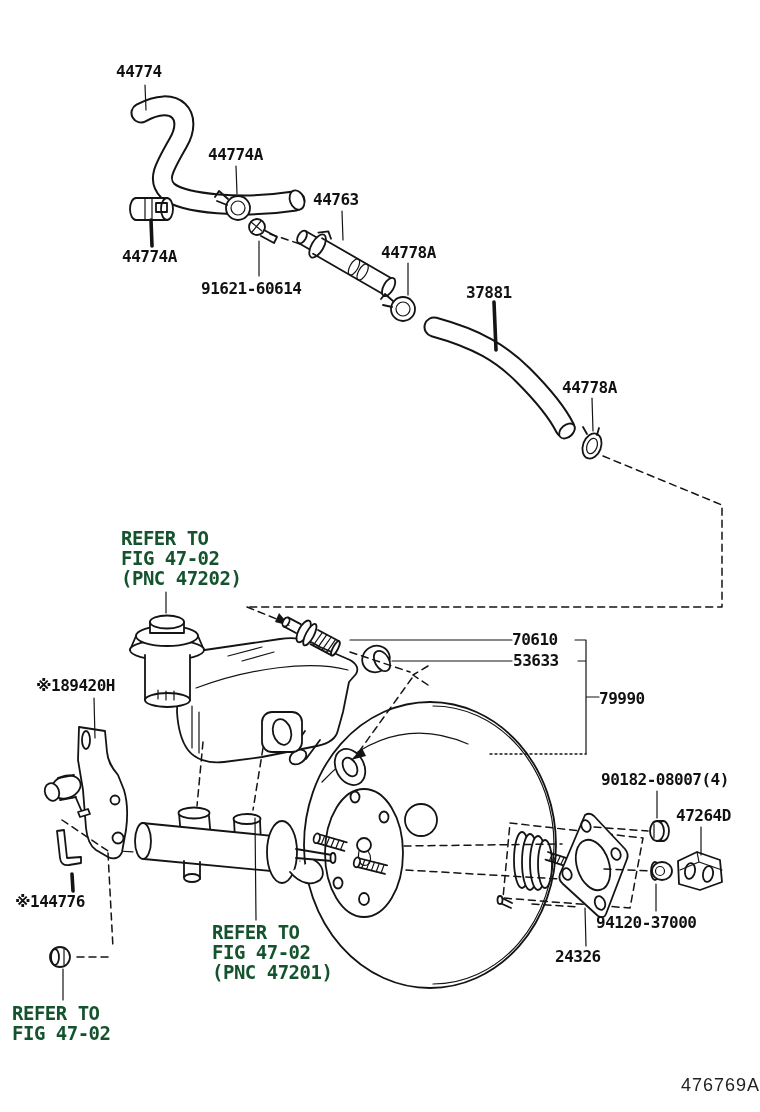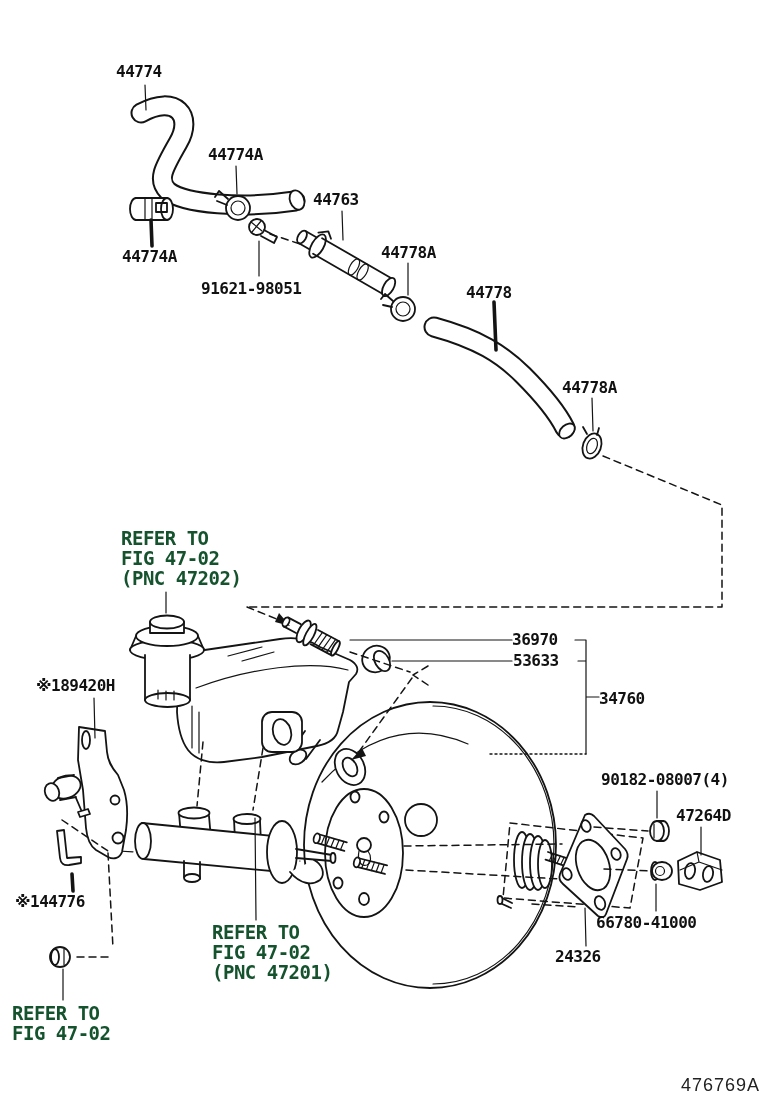--- a/index.html
+++ b/index.html
@@ -287,37 +287,37 @@
     <path class="thk" d="M151,220 L152,246"></path>
     <path class="thk" d="M494,302 L496,350"></path>
     <path class="thk" d="M72,874 L73,891"></path>
   </g>
 </svg>
 
 <div class="pn" style="left:116px;top:62px">44774</div>
 <div class="pn" style="left:208px;top:145px">44774A</div>
 <div class="pn" style="left:313px;top:190px">44763</div>
 <div class="pn" style="left:122px;top:247px">44774A</div>
-<div class="pn" style="left:201px;top:279px">91621-98051</div>
+<div class="pn" style="left:201px;top:279px">91621-60614</div>
 <div class="pn" style="left:381px;top:243px">44778A</div>
-<div class="pn" style="left:466px;top:283px">44778</div>
+<div class="pn" style="left:466px;top:283px">37881</div>
 <div class="pn" style="left:562px;top:378px">44778A</div>
 <div class="note" style="left:121px;top:528px">REFER TO
 FIG 47-02
 (PNC 47202)</div>
 <div class="pn" style="left:36px;top:676px">※189420H</div>
-<div class="pn" style="left:512px;top:630px">36970</div>
+<div class="pn" style="left:512px;top:630px">70610</div>
 <div class="pn" style="left:513px;top:651px">53633</div>
-<div class="pn" style="left:599px;top:689px">34760</div>
+<div class="pn" style="left:599px;top:689px">79990</div>
 <div class="pn" style="left:601px;top:770px">90182-08007(4)</div>
 <div class="pn" style="left:676px;top:806px">47264D</div>
 <div class="pn" style="left:15px;top:892px">※144776</div>
 <div class="note" style="left:212px;top:922px">REFER TO
 FIG 47-02
 (PNC 47201)</div>
-<div class="pn" style="left:596px;top:913px">66780-41000</div>
+<div class="pn" style="left:596px;top:913px">94120-37000</div>
 <div class="pn" style="left:555px;top:947px">24326</div>
 <div class="note" style="left:12px;top:1003px">REFER TO
 FIG 47-02</div>
 
 <div class="figno" style="left:681px;top:1075px">476769A</div>
 
 </div>
 
 </body></html>

